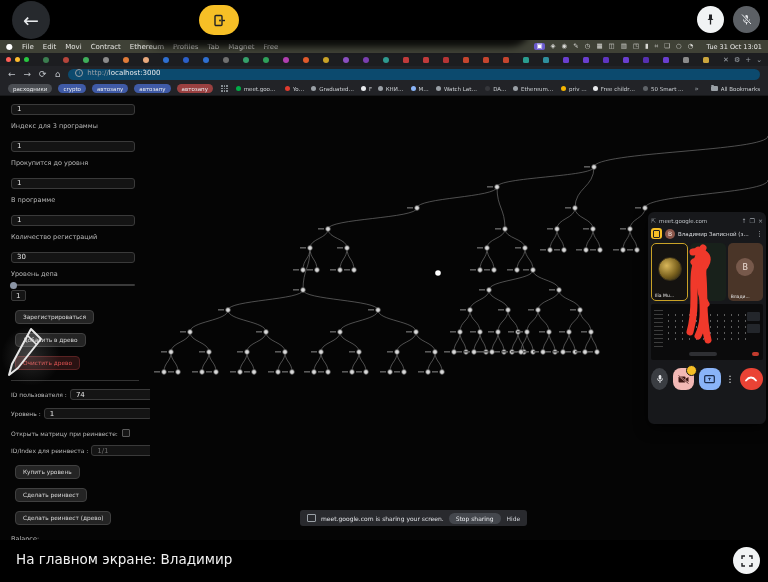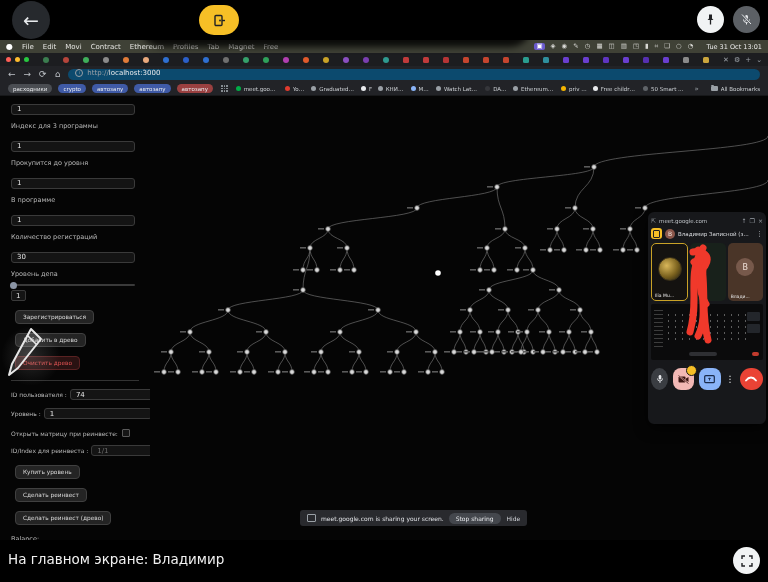--- a/index.html
+++ b/index.html
@@ -129,21 +129,21 @@
   .mini-red{position:absolute;right:4px;bottom:4px;width:7px;height:4px;background:#c23b2e;border-radius:2px;}
   .pip-controls{display:flex;align-items:center;justify-content:center;gap:5px;height:38px;}
   .ctl-mic{width:22px;height:22px;border-radius:50%;background:#3a3d42;display:flex;align-items:center;justify-content:center;}
   .ctl-cam{width:27px;height:22px;border-radius:8px;background:#f2b8b5;display:flex;align-items:center;justify-content:center;position:relative;}
   .cam-badge{position:absolute;right:-3px;top:-3px;width:9px;height:9px;border-radius:50%;background:#f6bf26;border:1px solid #17181b;}
   .ctl-present{width:27px;height:22px;border-radius:8px;background:#8ab4f8;display:flex;align-items:center;justify-content:center;}
   .ctl-more{width:10px;text-align:center;font-size:9px;color:#e8eaed;}
   .ctl-end{width:30px;height:22px;border-radius:11px;background:#ea4335;display:flex;align-items:center;justify-content:center;}
   
   .bottombar{position:absolute;left:0;top:540px;width:768px;height:42px;background:#000;z-index:40;}
-  .bottom-status{position:absolute;left:8px;top:11px;font-size:13.5px;color:#f1f1f1;}
+  .bottom-status{position:absolute;left:16px;top:11px;font-size:13.5px;color:#f1f1f1;}
   .fs-circle{position:absolute;left:733px;top:7px;width:27px;height:27px;border-radius:50%;background:#f1f3f4;
     display:flex;align-items:center;justify-content:center;}
 </style>
 </head>
 <body>
 
 <div class="screen">
 
   <div class="content">
     <svg class="tree-svg" id="tree-svg" width="768" height="444" viewBox="0 0 768 444">

